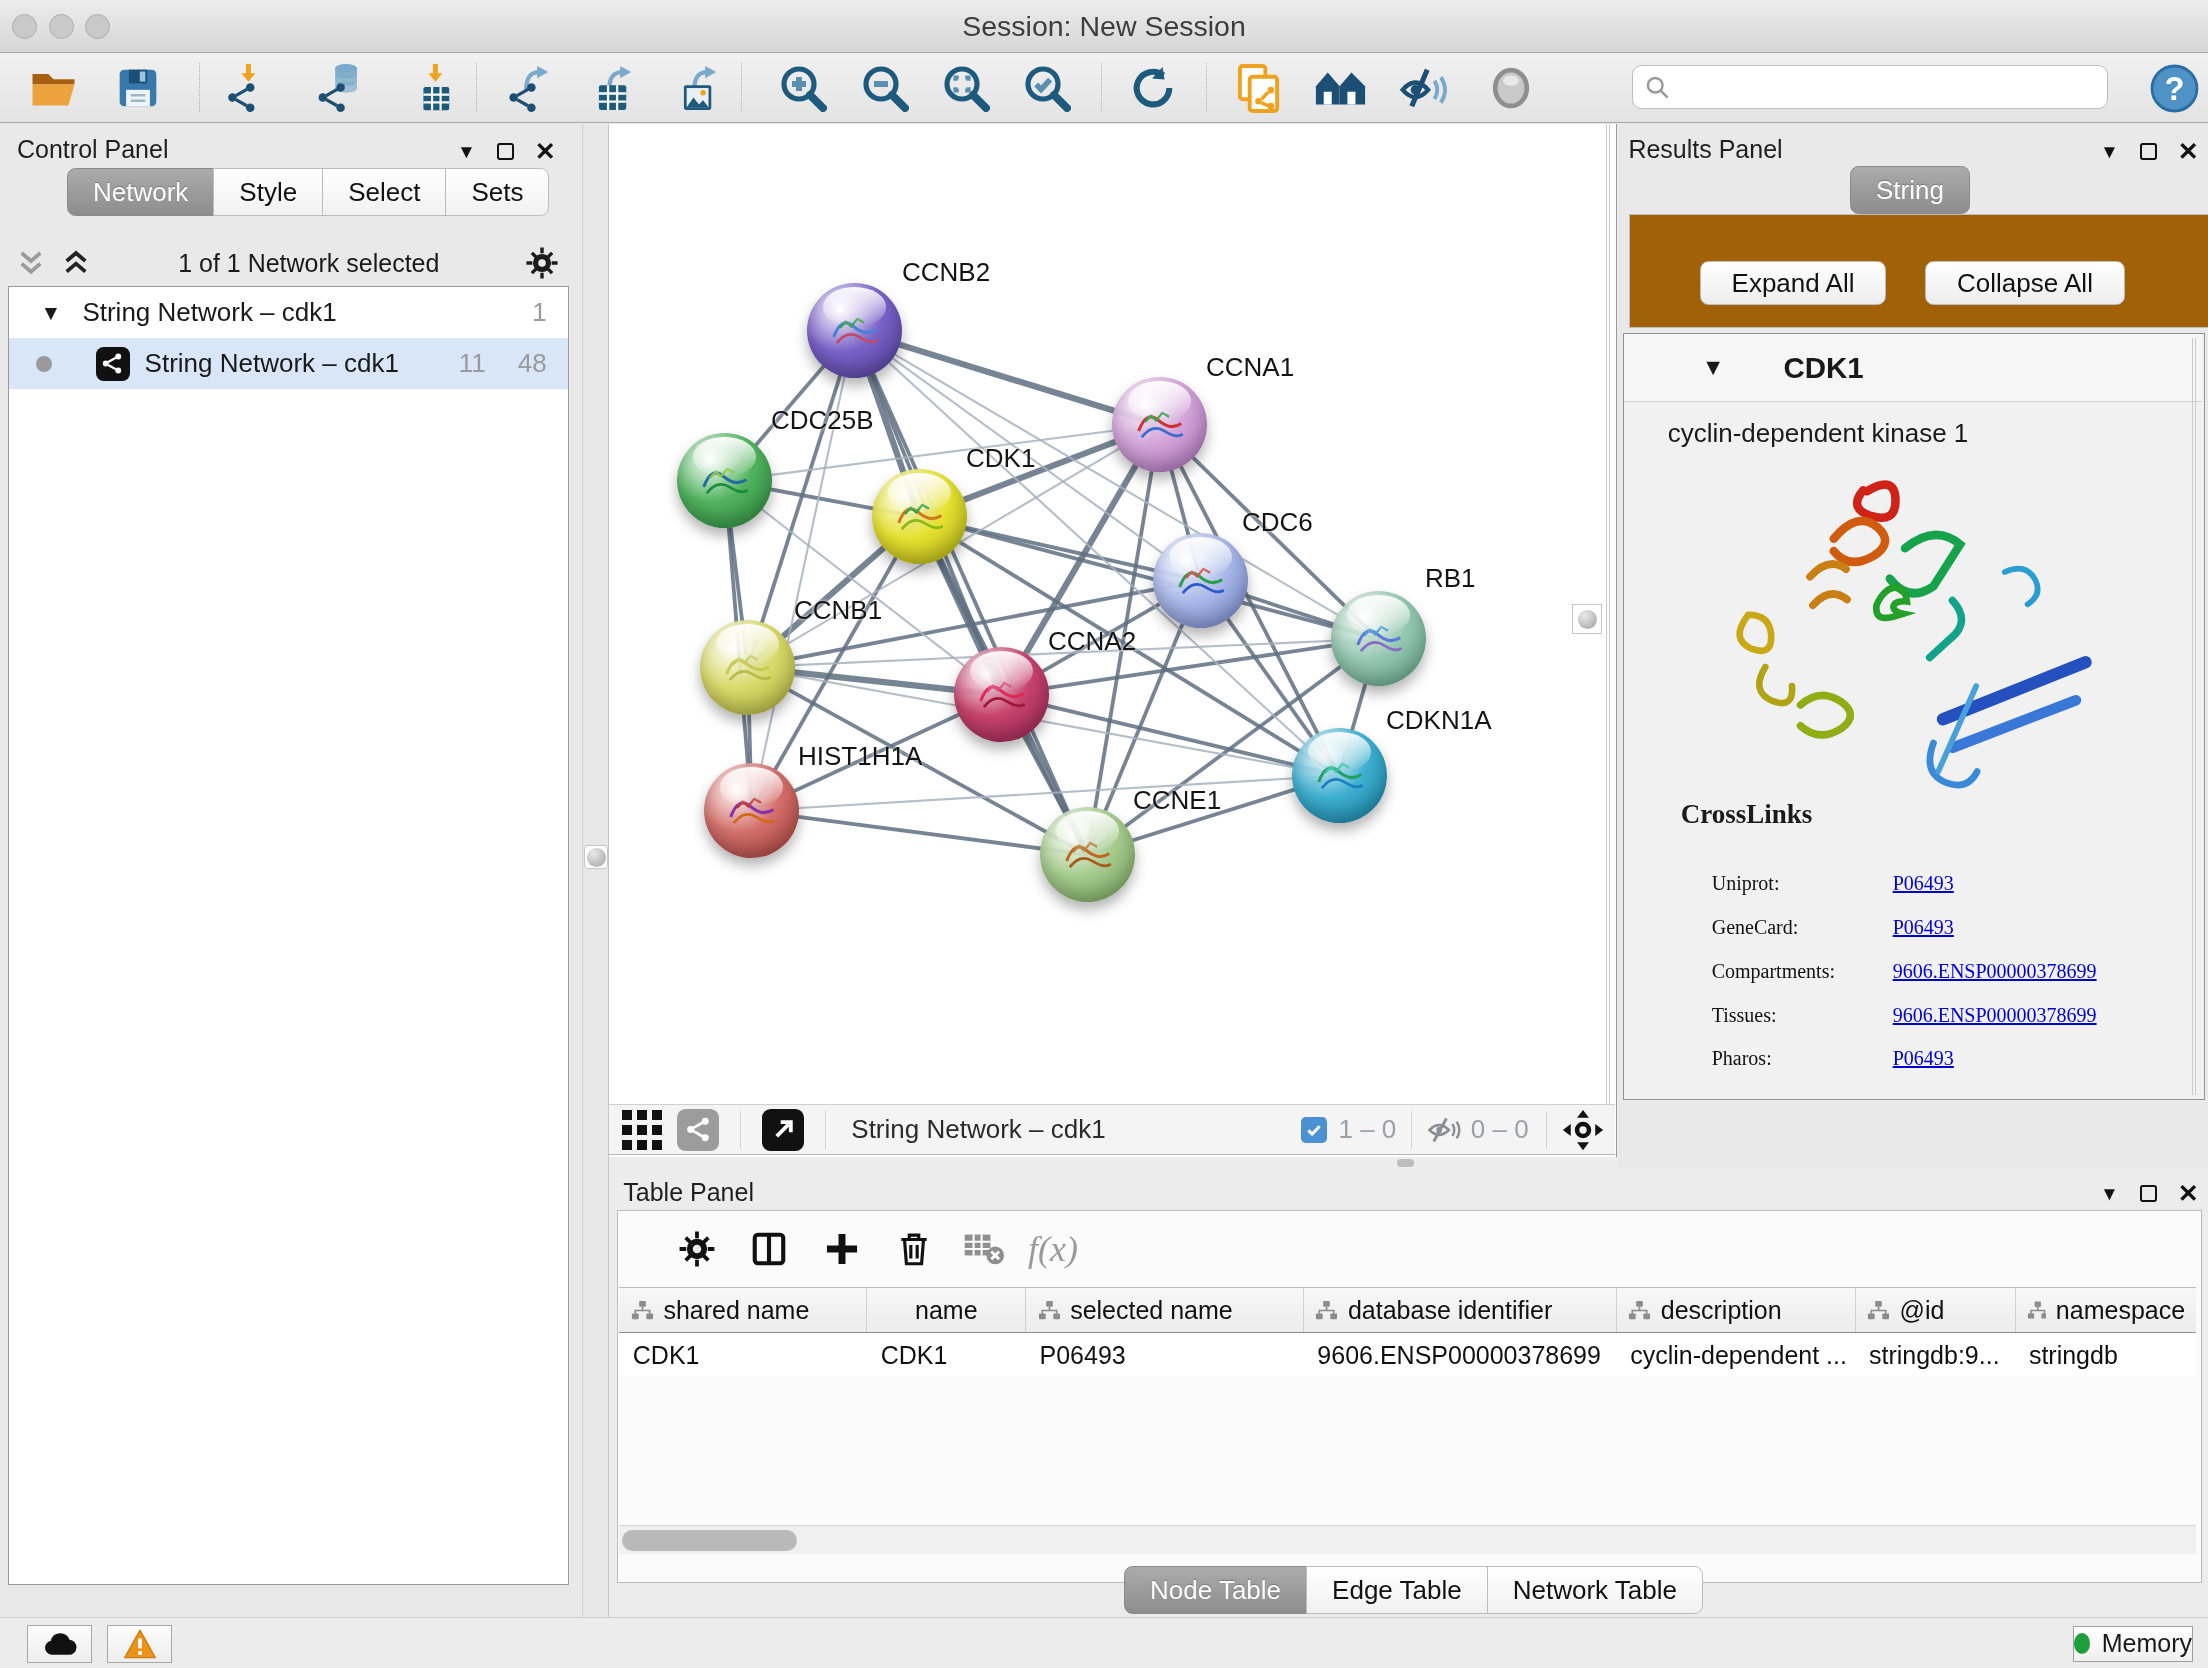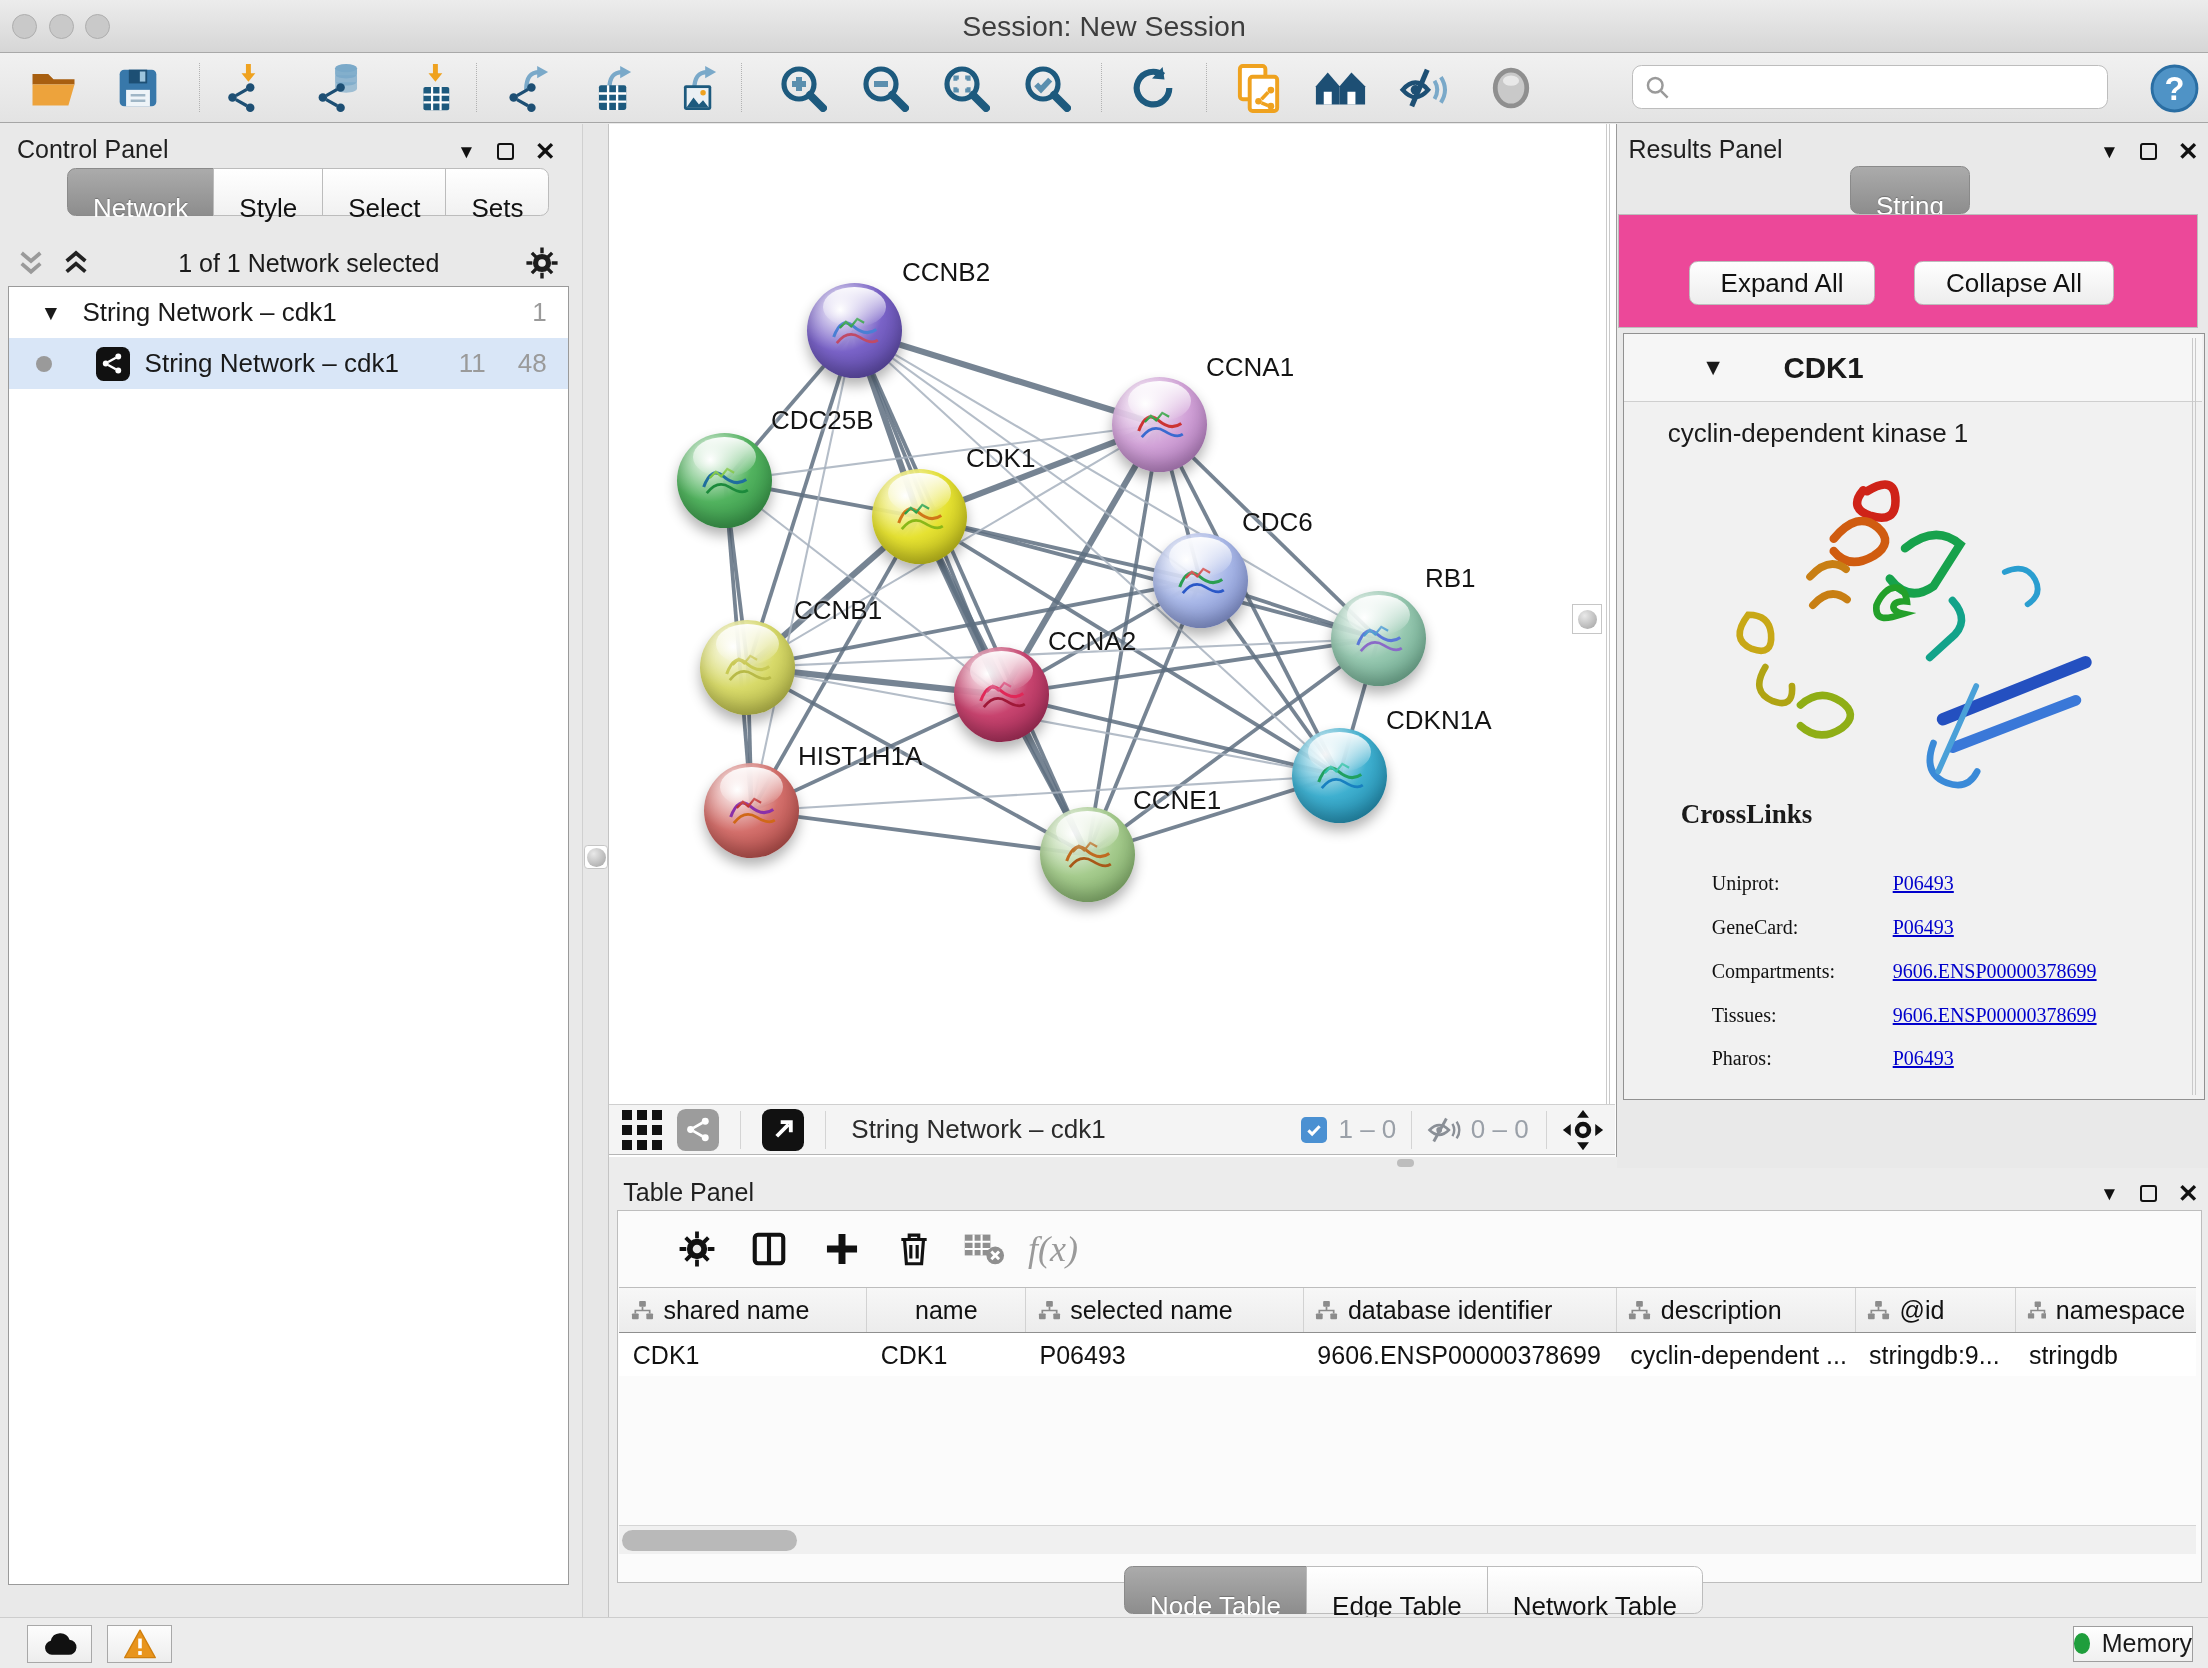--- a/index.html
+++ b/index.html
@@ -22,21 +22,21 @@
 
   
   .panel-title { font-size:25px; color:#1f1f1f; }
   .winctl { position:absolute; display:flex; gap:21px; align-items:center; }
   .winctl .tri { font-size:19px; color:#111; }
   .winctl .sq { width:17px; height:17px; border:2.4px solid #111; border-radius:2.9px; display:inline-block; }
   .winctl .xx { font-size:25px; font-weight:bold; color:#111; }
 
   
   .seg { display:flex; }
-  .seg .tab { border:1px solid #bcbcbc; background:linear-gradient(#ffffff,#f1f1f1); color:#111; font-size:26px; height:48px; line-height:46px; padding:16px 25px; margin-left:-1px; text-align:left; }
+  .seg .tab { border:1px solid #bcbcbc; background:linear-gradient(#ffffff,#f1f1f1); color:#111; font-size:26px; height:48px; line-height:46px; padding:0 25px; margin-left:-1px; text-align:left; }
   .seg .tab:first-child { border-radius:8.6px 0 0 8.6px; }
   .seg .tab:last-child { border-radius:0 8.6px 8.6px 0; }
   .seg .tab.sel { background:linear-gradient(#ababab,#8d8d8d); color:#fff; border-color:#8a8a8a; text-shadow:0 -1px 1px rgba(0,0,0,.25); }
 
   
   #control-panel { left:0; top:124px; width:582px; height:1493px; background:#e9e9e9; }
   #cp-selbar { position:absolute; left:7.6px; top:117px; width:561px; height:44px; display:flex; align-items:center; }
   #cp-tree { position:absolute; left:7.6px; top:162px; width:561px; height:1299px; background:#fff; border:1.9px solid #9a9a9a; }
   .treerow { height:51px; display:flex; align-items:center; font-size:26px; }
   .treerow .cnt { color:#9a9a9a; }
@@ -51,21 +51,21 @@
   .nnode { position:absolute; border-radius:50%; }
   .nnode .gloss { position:absolute; left:17%; top:4%; width:66%; height:42%; border-radius:50%; background:linear-gradient(rgba(255,255,255,.95), rgba(255,255,255,0)); }
   .nlabel { position:absolute; font-size:26px; color:#141414; white-space:nowrap; text-shadow:0 0 3.8px #fff; }
   #net-status { position:absolute; left:0; top:980px; width:1006px; height:51px; background:#f4f4f4; border-top:1px solid #cfcfcf; border-bottom:1px solid #b5b5b5; display:flex; align-items:center; }
   #net-status .vd { height:38px; border-left:1px solid #d4d4d4; }
   .gcount { color:#9aa0a8; font-size:26px; }
   #h-split { position:absolute; left:0; top:1033px; width:1008px; height:11.4px; background:#ececec; }
 
   
   #results-panel { left:1617px; top:124px; width:592px; height:1044px; background:#e9e9e9; }
-  #rp-box1 { position:absolute; left:1px; top:90px; width:580px; height:114px; background:#ec4899; border:1px solid #bdbdbd; }
+  #rp-box1 { position:absolute; left:12px; top:90px; width:580px; height:114px; background:#a16207; border:1px solid #bdbdbd; }
   .rbtn { position:absolute; height:44px; background:linear-gradient(#ffffff,#ededed); border:1px solid #bdbdbd; border-radius:8.6px; font-size:26px; text-align:center; line-height:42px; color:#111; }
   #rp-box2 { position:absolute; left:5.7px; top:209px; width:582px; height:767px; background:#f1f1f1; border:1.9px solid #919191; }
   #rp-generow { position:absolute; left:0; top:0; width:578px; height:68px; background:#f6f6f6; border-bottom:1px solid #cfcfcf; display:flex; align-items:center; }
   .serif { font-family:"Liberation Serif",serif; }
   .xrow { position:absolute; font-size:20px; }
   .xrow .xl { color:#111; }
   .xrow .xv { color:#0000cc; text-decoration:underline; }
   #rp-scroll { position:absolute; right:7.6px; top:3.8px; bottom:3.8px; width:3.8px; border-left:1px solid #c9c9c9; border-right:1px solid #c9c9c9; }
 
   

